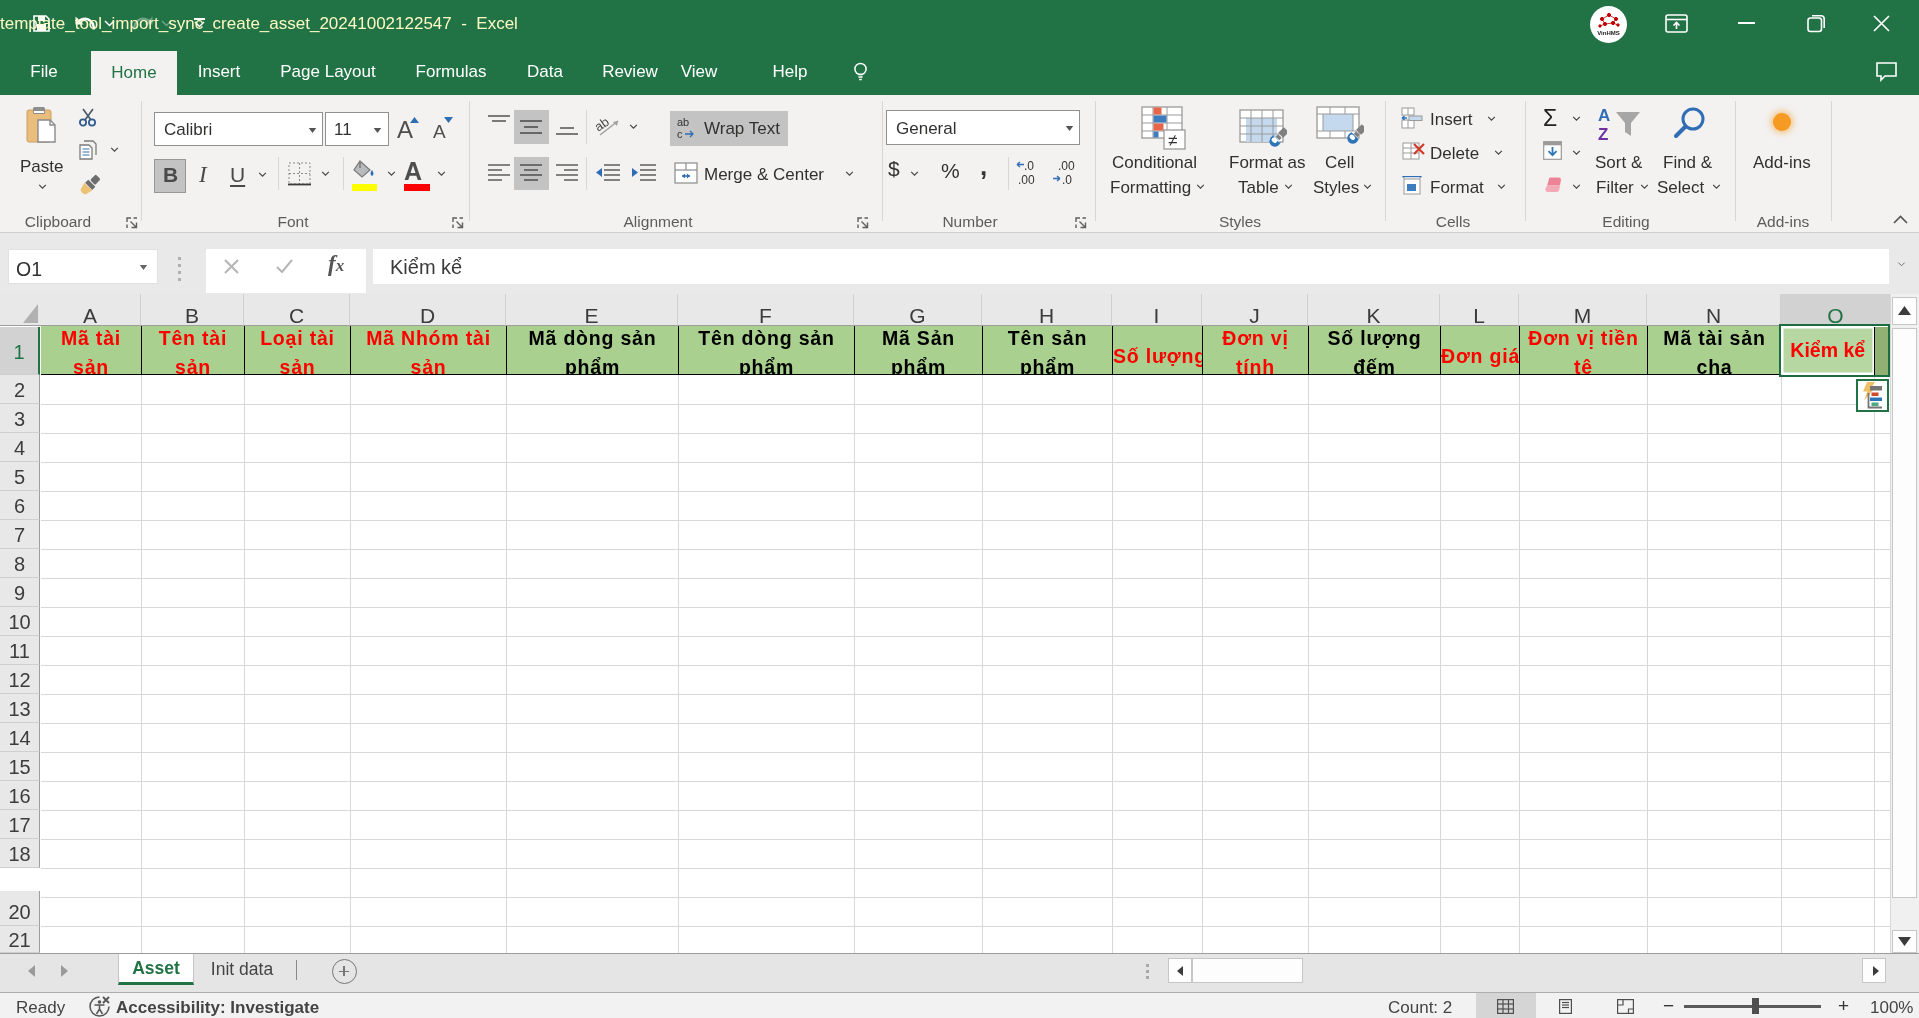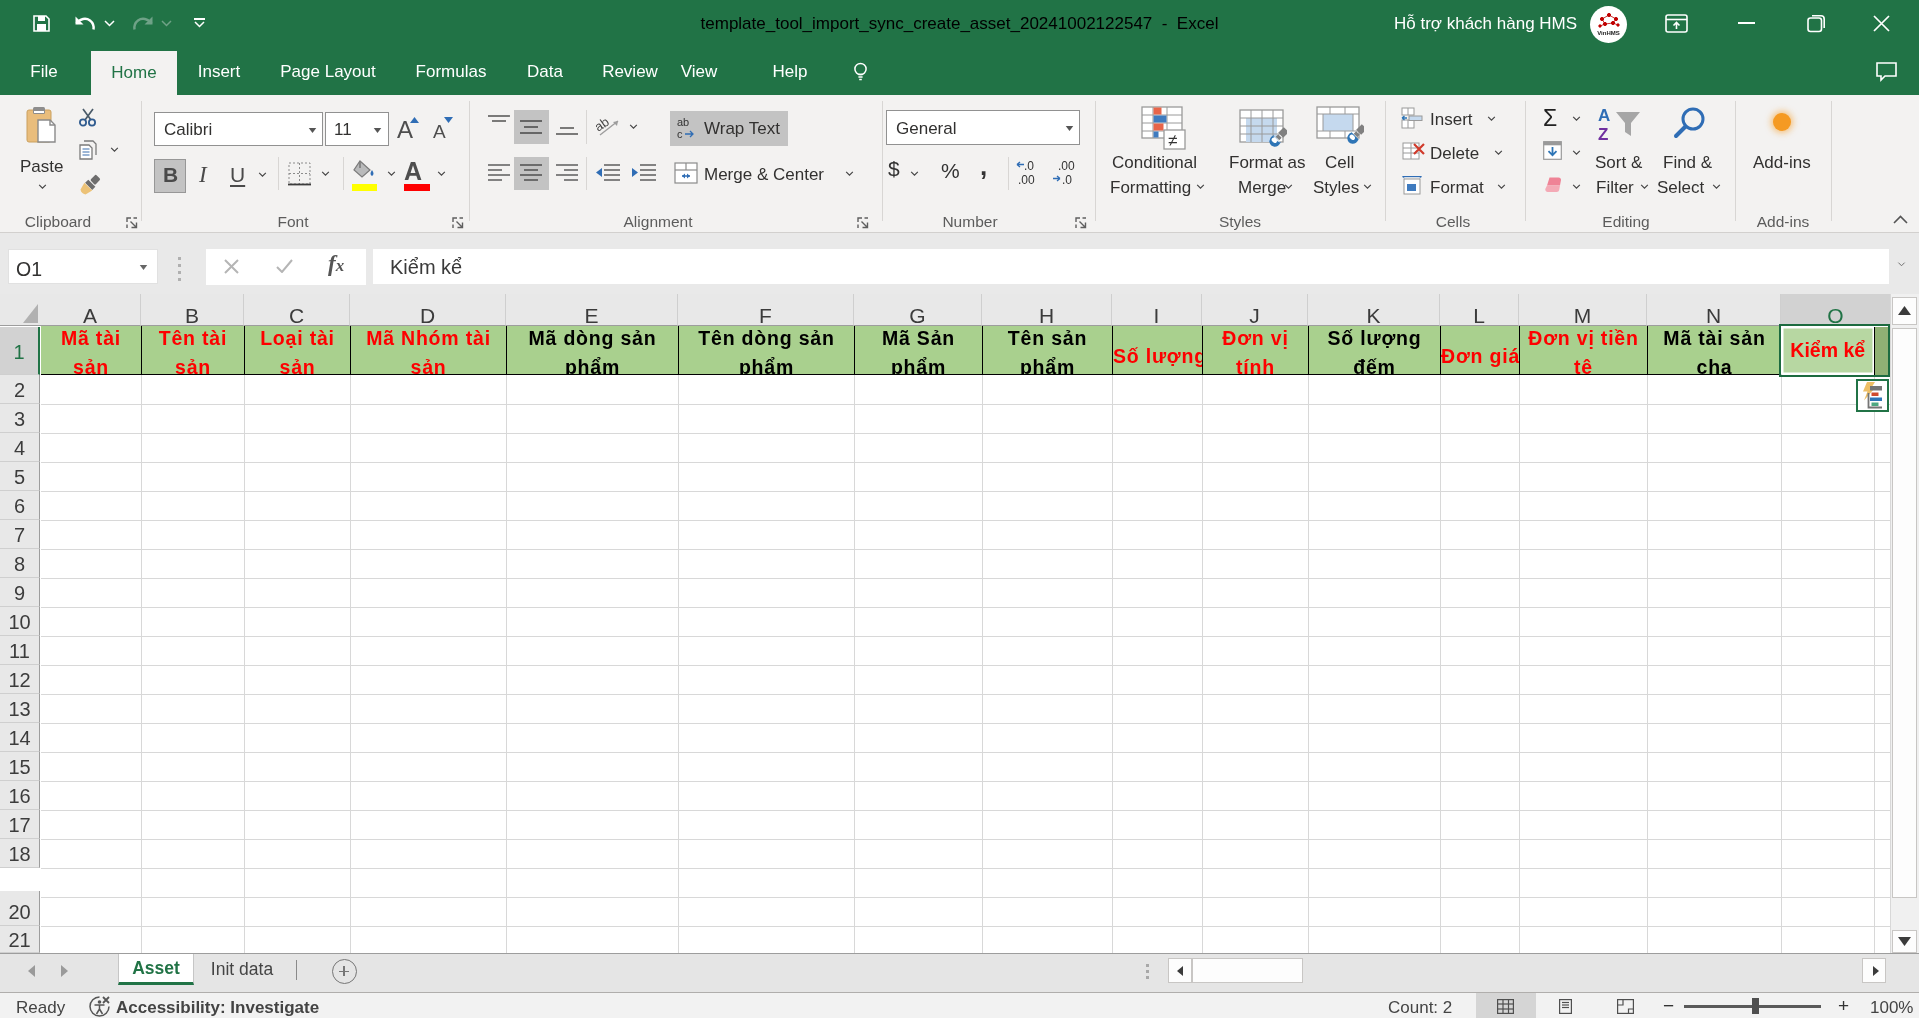--- a/index.html
+++ b/index.html
@@ -63,23 +63,22 @@
   </svg>
   <svg class="abs" style="left:161px;top:20px" width="11" height="7" viewBox="0 0 11 7">
       <path d="M1 1 l4.5 4.5 L10 1" fill="none" stroke="#6fa287" stroke-width="1.5"></path>
     </svg>
 
   <svg class="abs" style="left:193px;top:18px" width="13" height="11" viewBox="0 0 13 11">
     <rect x="1" y="0" width="11" height="2" fill="#fff"></rect>
     <path d="M2 4 l4.5 4.5 L11 4" fill="none" stroke="#fff" stroke-width="1.5"></path>
   </svg>
 
-  <div class="abs" style="left:0;width:1919px;top:0;height:48px;text-align:center;line-height:48px;color:#000000;font-size:17px;">template_tool_import_sync_create_asset_20241002122547&nbsp; -&nbsp; Excel</div>
-
-  <div class="abs" style="left:1394px;top:0;width:190px;height:48px;line-height:48px;color:#fff;font-size:17px;white-space:nowrap;">Hỗ trợ khách hàng HMS</div>
+  <div class="abs" style="left:0;width:1919px;top:0;height:48px;text-align:left;line-height:48px;color:#fef9c3;font-size:17px;">template_tool_import_sync_create_asset_20241002122547&nbsp; -&nbsp; Excel</div>
+
   <div class="abs" style="left:1590px;top:6px;width:37px;height:37px;border-radius:50%;background:#fff;overflow:hidden;">
     <svg width="37" height="37" viewBox="0 0 37 37">
       <g stroke="#c00000" stroke-width="1" fill="#c00000">
         <circle cx="12" cy="13" r="1.6"></circle>
           <circle cx="19" cy="9" r="1.6"></circle>
           <circle cx="26" cy="13" r="1.6"></circle>
           <circle cx="15" cy="18" r="1.6"></circle>
           <circle cx="23" cy="17" r="1.6"></circle>
           <circle cx="10" cy="20" r="1.2"></circle>
           <circle cx="28" cy="19" r="1.2"></circle>
@@ -405,21 +404,21 @@
       </g>
     <g transform="translate(36,33) rotate(45)">
       <rect x="-3.5" y="-16" width="7" height="8" fill="#808080"></rect>
       <rect x="-2.5" y="-7" width="5" height="3.5" fill="#808080"></rect>
       <path d="M-5 -3 h10 q1.5 5 -1.5 7.5 q-3.5 2.7 -7 0 q-3 -2.5 -1.5 -7.5 z" fill="#2e75b6"></path>
       <path d="M-4.5 -2.5 q4 2.5 9 0 l-1 -0.5 h-7 z" fill="#fff" opacity="0.9"></path>
       <ellipse cx="-1" cy="0" rx="3" ry="2.2" fill="#fff"></ellipse>
     </g>
   </svg>
   <div class="rtxt" style="left:1229px;top:58px;">Format as</div>
-  <div class="rtxt" style="left:1238px;top:83px;">Merge</div>
+  <div class="rtxt" style="left:1238px;top:83px;">Table</div>
   <svg class="caret" style="left:1284px;top:89px" width="10" height="6" viewBox="0 0 10 6">
       <path d="M1 1 l4 4 4-4" fill="none" stroke="#444" stroke-width="1.4"></path>
     </svg>
 
   <svg class="abs" style="left:1316px;top:11px" width="48" height="44" viewBox="0 0 48 44">
     <rect x="1" y="1" width="42" height="31" fill="#fff" stroke="#9a9a9a" stroke-width="1.3"></rect>
     <rect x="7" y="8" width="30" height="17" fill="#c5d9ee"></rect>
     <g stroke="#9a9a9a" stroke-width="1">
         <line x1="1" y1="8" x2="43" y2="8"></line>
         <line x1="1" y1="25" x2="43" y2="25"></line>
@@ -541,21 +540,21 @@
 
   <div class="abs" style="left:8px;top:16px;width:150px;height:35px;background:#fff;border:1px solid #e1e1e1;">
     <div class="rtxt" style="left:7px;top:1px;font-size:19.5px;line-height:36px;">O1</div>
     <svg class="caret" style="left:130px;top:15px" width="9" height="6" viewBox="0 0 9 6">
         <path d="M0 0 h9 L4.5 6 z" fill="#666"></path>
       </svg>
   </div>
 
   <div class="abs" style="left:178px;top:24px;width:3px;height:3px;background:#b0b0b0;box-shadow:0 7px 0 #b0b0b0,0 14px 0 #b0b0b0,0 21px 0 #b0b0b0;"></div>
 
-  <div class="abs" style="left:206px;top:16px;width:160px;height:36px;background:#fff;text-decoration:underline;">
+  <div class="abs" style="left:206px;top:16px;width:160px;height:44px;background:#fff;text-decoration:underline;">
     <svg class="abs" style="left:18px;top:10px" width="15" height="15" viewBox="0 0 15 15">
         <path d="M1 1 L14 14 M14 1 L1 14" stroke="#b5b5b5" stroke-width="2"></path>
       </svg>
     <svg class="abs" style="left:70px;top:10px" width="17" height="14" viewBox="0 0 17 14">
         <path d="M1 8 L6 13 L16 1" fill="none" stroke="#b5b5b5" stroke-width="2"></path>
       </svg>
     <div class="abs" style="left:122px;top:2px;font-family:'Liberation Serif',serif;font-style:italic;font-size:23px;color:#555;font-weight:bold;">f<span style="font-size:17px;">x</span></div>
   </div>
 
   <div class="abs" style="left:373px;top:16px;width:1516px;height:35px;background:#fff;">

